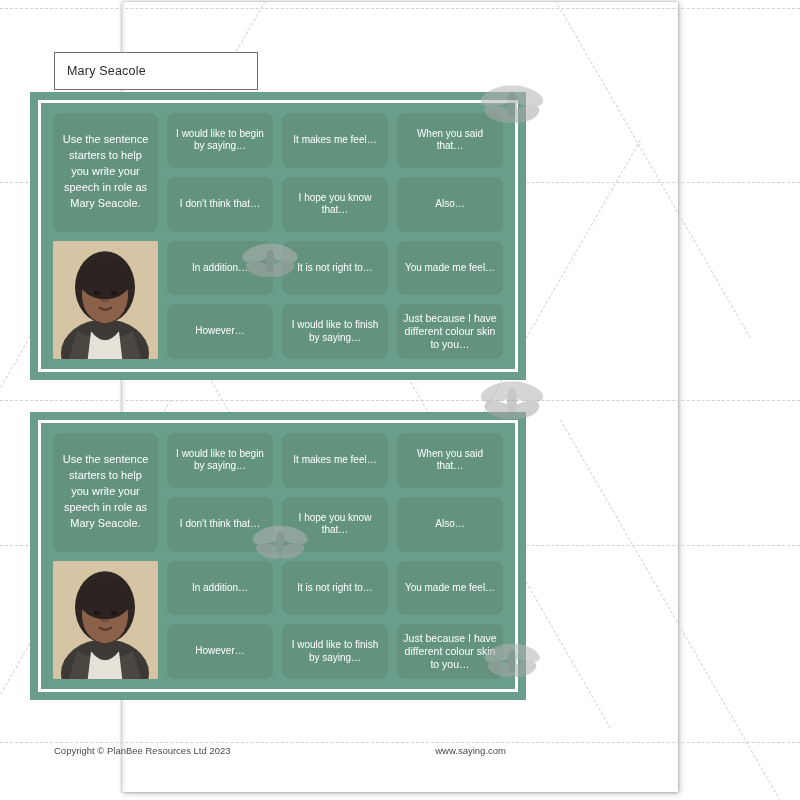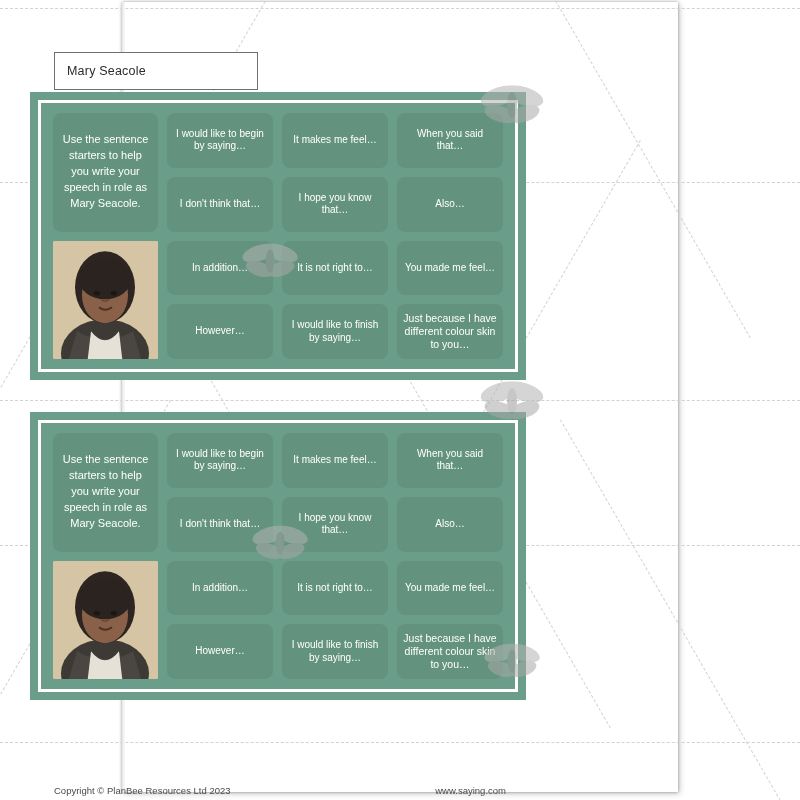--- a/index.html
+++ b/index.html
@@ -158,21 +158,20 @@
   .footer {
     position: absolute;
     left: 54px;
     top: 745px;
     width: 452px;
     display: flex;
     justify-content: space-between;
     font-size: 9.5px;
     color: #4a4a4a;
     z-index: 5;
-    margin-top: 40px;
   }
 
   
   .bee {
     position: absolute;
     z-index: 6;
     pointer-events: none;
     opacity: 0.55;
   }
 </style>

